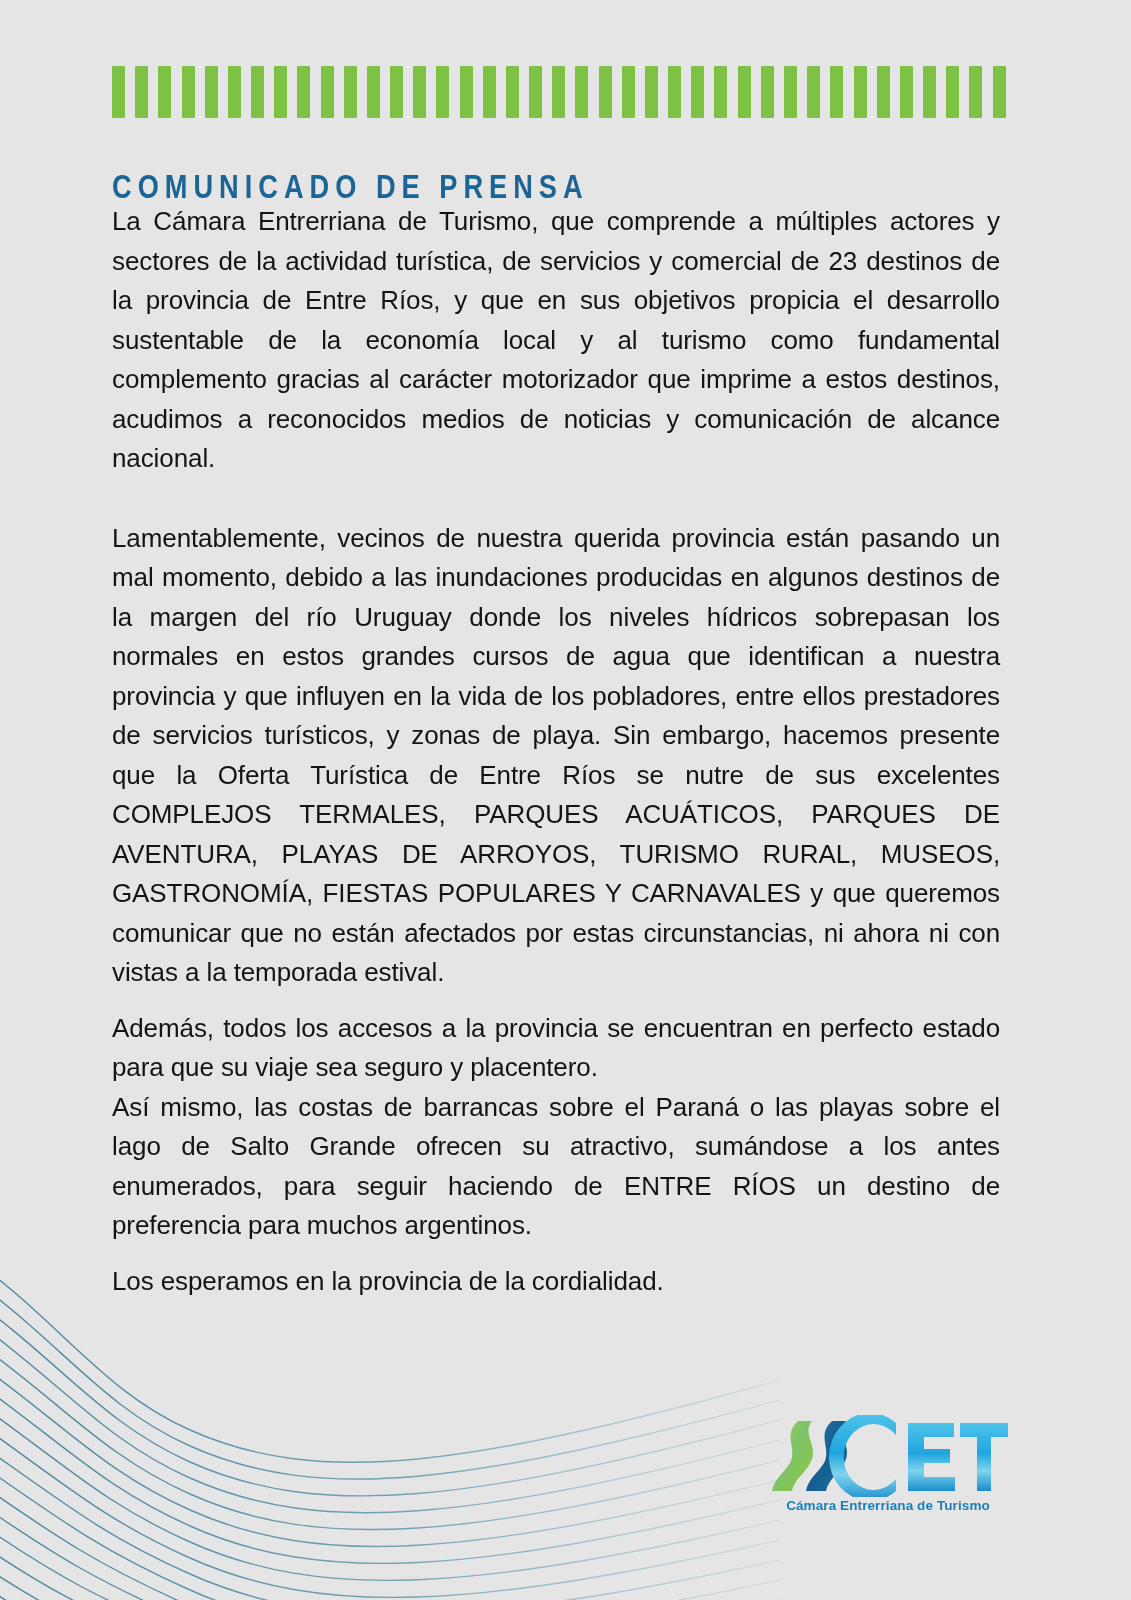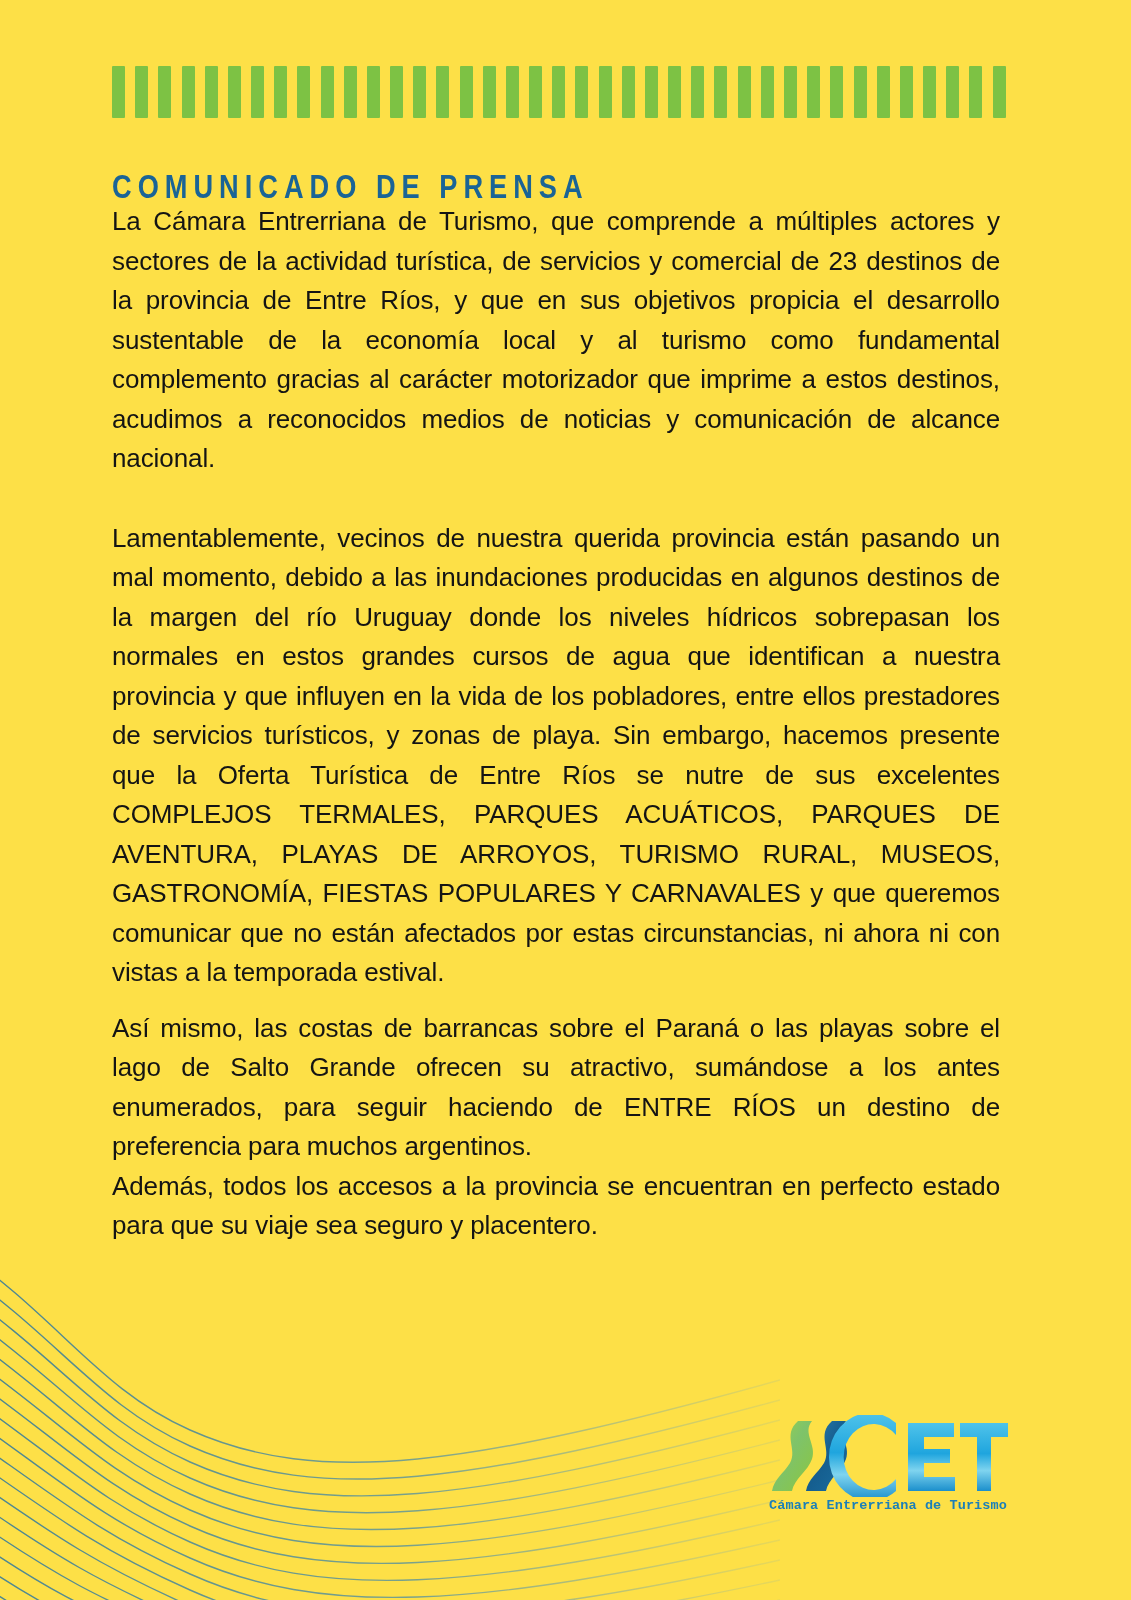--- a/index.html
+++ b/index.html
@@ -13,21 +13,21 @@
     position: relative;
     overflow: hidden;
     font-family: "Liberation Sans", sans-serif;
     color: #1a1a1a;
   }
 
   
   #page {
     position: absolute;
     inset: 0;
-    background: #fde047;
+    background: #e5e5e5;
   }
 
   
   #wave-decor {
     position: absolute;
     left: 0;
     bottom: 0;
     width: 780px;
     height: 330px;
     pointer-events: none;
@@ -99,21 +99,21 @@
     height: 105px;
     z-index: 3;
   }
   #logo-mark { display: block; }
   #logo-tagline {
     position: absolute;
     left: 0;
     top: 83px;
     width: 240px;
     text-align: center;
-    font-family: Liberation Mono, monospace;
+    font-family: Liberation Sans, sans-serif;
     font-size: 13.5px;
     font-weight: bold;
     color: #1b7fb8;
     letter-spacing: 0.1px;
     white-space: nowrap;
   }
 </style>
 </head>
 <body>
 
@@ -192,25 +192,26 @@
 
   <h1 id="headline">COMUNICADO DE PRENSA</h1>
 
   <div id="body-copy">
     <p class="para">La Cámara Entrerriana de Turismo, que comprende a múltiples actores y sectores de la actividad turística, de servicios y comercial de 23 destinos de la provincia de Entre Ríos, y que en sus objetivos propicia el desarrollo sustentable de la economía local y al turismo como fundamental complemento gracias al carácter motorizador que imprime a estos destinos, acudimos a reconocidos medios de noticias y comunicación de alcance nacional.</p>
     <div class="gap-lg"></div>
 
     <p class="para">Lamentablemente, vecinos de nuestra querida provincia están pasando un mal momento, debido a las inundaciones producidas en algunos destinos de la margen del río Uruguay donde los niveles hídricos sobrepasan los normales en estos grandes cursos de agua que identifican a nuestra provincia y que influyen en la vida de los pobladores, entre ellos prestadores de servicios turísticos, y zonas de playa. Sin embargo, hacemos presente que la Oferta Turística de Entre Ríos se nutre de sus excelentes COMPLEJOS TERMALES, PARQUES ACUÁTICOS, PARQUES DE AVENTURA, PLAYAS DE ARROYOS, TURISMO RURAL, MUSEOS, GASTRONOMÍA, FIESTAS POPULARES Y CARNAVALES y que queremos comunicar que no están afectados por estas circunstancias, ni ahora ni con vistas a la temporada estival.</p>
     <div class="gap-sm"></div>
 
+    <p class="para">Además, todos los accesos a la provincia se encuentran en perfecto estado para que su viaje sea seguro y placentero.</p>
+
     <p class="para">Así mismo, las costas de barrancas sobre el Paraná o las playas sobre el lago de Salto Grande ofrecen su atractivo, sumándose a los antes enumerados, para seguir haciendo de ENTRE RÍOS un destino de preferencia para muchos argentinos.</p>
-
-    <p class="para">Además, todos los accesos a la provincia se encuentran en perfecto estado para que su viaje sea seguro y placentero.</p>
     <div class="gap-sm"></div>
 
+    <p class="para nojust">Los esperamos en la provincia de la cordialidad.</p>
   </div>
 
   <div id="logo">
     <svg id="logo-mark" width="240" height="82" viewBox="0 0 240 82" aria-hidden="true">
       <defs>
         <linearGradient id="gGreen" x1="0" y1="0" x2="1" y2="1">
           <stop offset="0%" stop-color="#9fd24a"></stop>
           <stop offset="45%" stop-color="#7ec36a"></stop>
           <stop offset="100%" stop-color="#8cc63f"></stop>
         </linearGradient>

